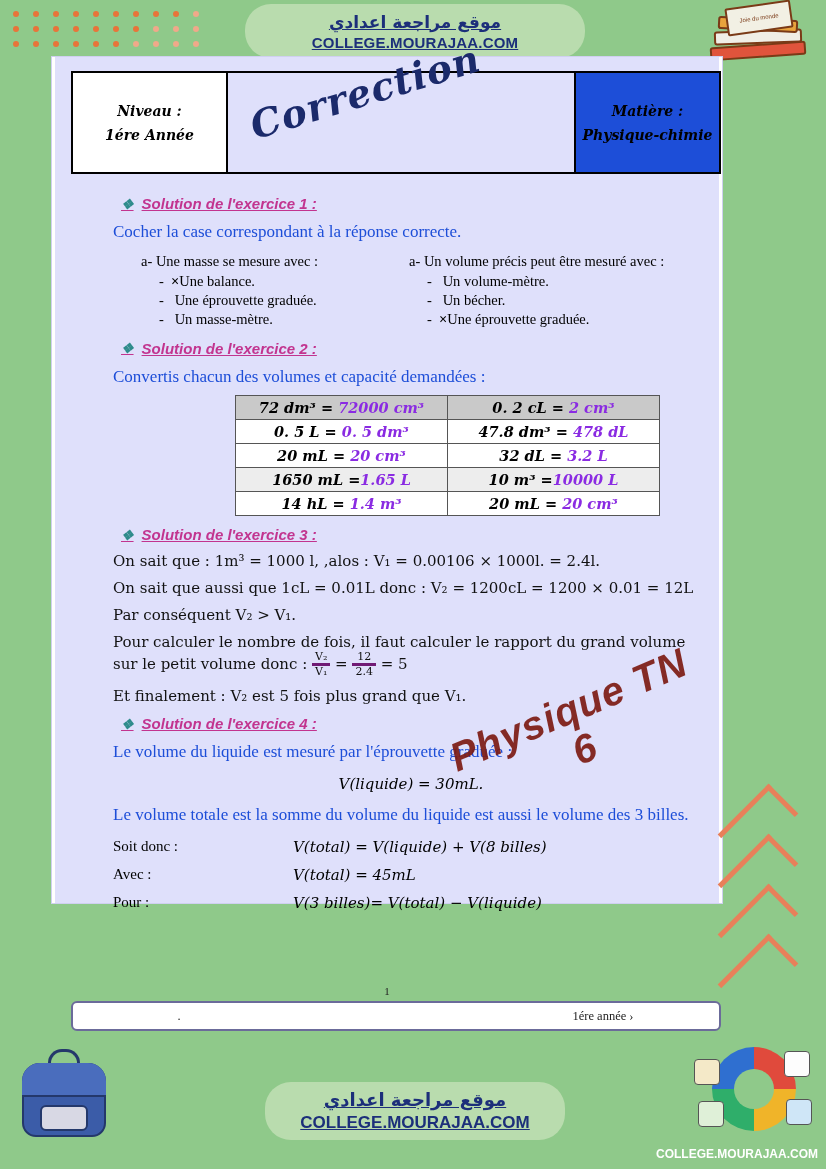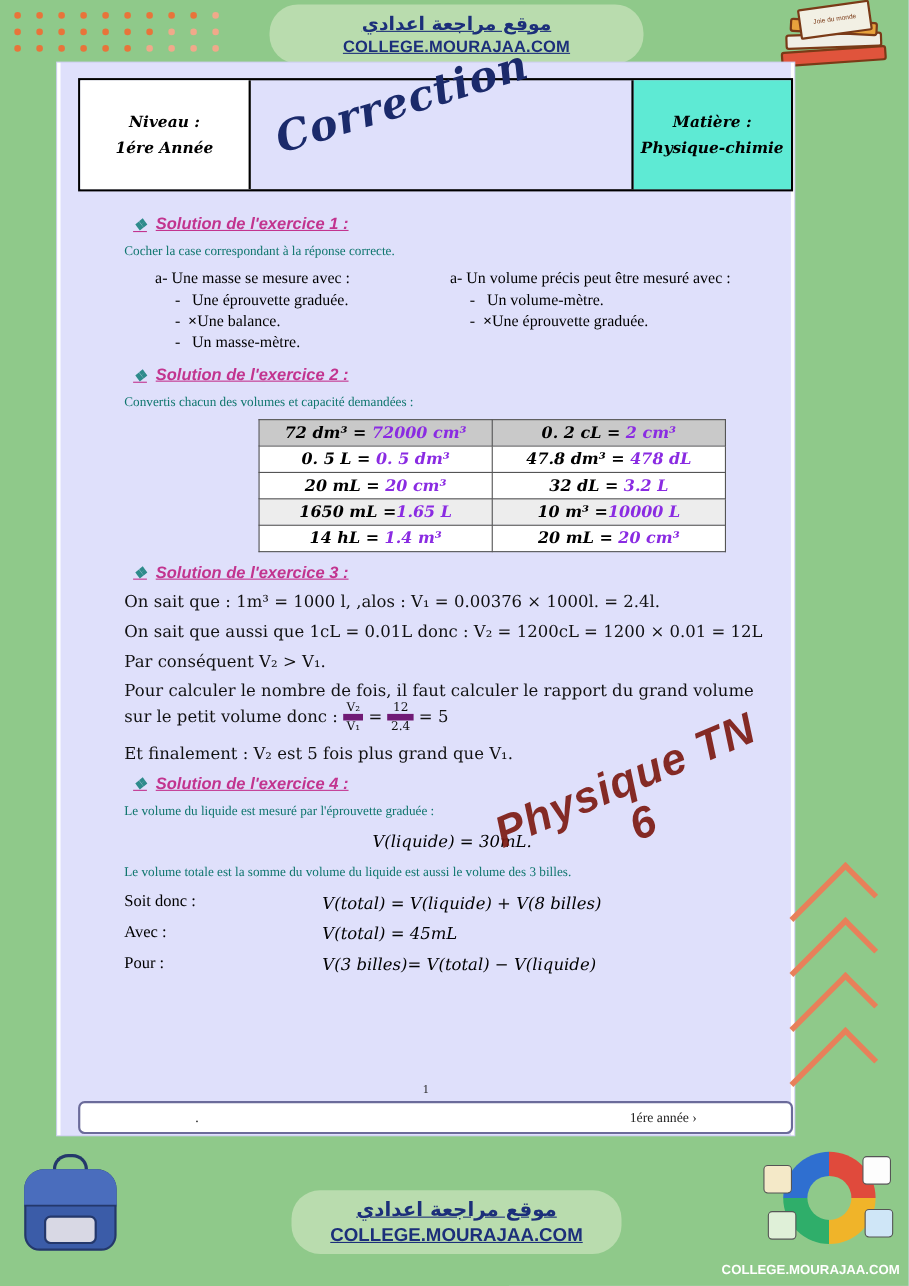--- a/index.html
+++ b/index.html
@@ -49,56 +49,56 @@
     font-family:"Liberation Sans", sans-serif;
     font-size:17px; font-weight:bold; color:#1c2f7a; text-decoration:underline;
   }
   .corner-url {
     position:absolute; right:8px; bottom:8px;
     font-family:"Liberation Sans", sans-serif; font-size:12px; font-weight:bold; color:#fff;
   }
 
   
   .sheet {
-    position:absolute; left:52px; top:57px; width:670px; height:975px;
+    position:absolute; left:52px; top:57px; width:670px; height:846px;
     background:#dfe0fb;
     border-left:3px solid #ffffff; border-right:3px solid #ffffff;
     box-shadow: 0 0 0 1px #cfd0f0;
   }
   .sheet-inner { position:absolute; inset:0; }
 
   
   .hdr {
     position:absolute; left:16px; top:14px; width:650px; height:103px;
     display:flex; border:2px solid #000; background:transparent;
   }
   .hdr .cell { border-right:2px solid #000; display:flex; flex-direction:column; align-items:center; justify-content:center; }
   .hdr .cell:last-child { border-right:none; }
   .hdr .c-left { width:155px; background:#fff; }
   .hdr .c-mid  { flex:1; background:transparent; position:relative; }
-  .hdr .c-right{ width:143px; background:#5eead4; }
+  .hdr .c-right{ width:143px; background:#1d4ed8; }
   .hdr .line { font-family:"DejaVu Serif", serif; font-style:italic; font-size:14px; color:#000; margin:4px 0; }
   .hdr .c-left .line, .hdr .c-right .line { font-weight:600; }
 
   .correction {
     position:absolute; left:30px; top:30px;
     font-family:"DejaVu Serif", serif; font-style:italic;
     font-size:38px; color:#1b2a6b; font-weight:600;
     transform: rotate(-17deg); transform-origin: left bottom;
     letter-spacing:1px;
   }
 
   
   .content { position:absolute; left:56px; top:128px; width:600px; }
   .sol-title {
     color:#c2348f; font-family:"Liberation Sans", sans-serif; font-weight:bold; font-style:italic;
     font-size:15px; text-decoration:underline; margin:10px 0 8px 10px; display:flex; align-items:center; gap:8px;
   }
   .sol-title .bullet { color:#2e8b8b; font-size:14px; text-decoration:none; }
-  .para { font-size:12px; color:#0f766e; margin:6px 0 6px 2px; line-height:1.45; }
+  .para { font-size:17px; color:#1d4ed8; margin:6px 0 6px 2px; line-height:1.45; }
 
   .two-col { display:flex; gap:10px; margin:8px 0 4px 30px; font-size:14.5px; }
   .two-col .col { width:258px; }
   .two-col .q { margin-bottom:3px; }
   .two-col ul { list-style:none; margin:0; padding:0 0 0 18px; }
   .two-col li { margin:2px 0; }
   .two-col li .dash { display:inline-block; width:12px; }
   .chk { color:#000; font-weight:bold; }
 
   
@@ -111,21 +111,21 @@
   table.conv tr:nth-child(1) td { background:#c9c9c9;margin-top:24px; }
   table.conv tr:nth-child(2) td { background:#ffffff;text-align:center; }
   table.conv tr:nth-child(3) td { background:#ffffff; }
   table.conv tr:nth-child(4) td { background:#ededed; }
   table.conv tr:nth-child(5) td { background:#ffffff; }
   .ans { color:#8a2be2; }
 
   .mathline { font-family:"DejaVu Serif", serif; font-size:15px; color:#111; margin:9px 0 9px 2px; }
   .centerline { text-align:center; font-family:"DejaVu Serif", serif; font-size:15px; margin:10px 0; font-style:italic;}
   .frac { display:inline-flex; flex-direction:column; vertical-align:middle; text-align:center; font-size:11px; line-height:1.1; }
-  .frac .num { border-bottom:6px solid #701a75; padding:0 3px;text-align:center; }
+  .frac .num { border-bottom:3px solid #701a75; padding:0 3px;text-align:center; }
   .frac .den { padding:0 3px; }
 
   .row-line { display:flex; margin:10px 0 10px 2px; font-size:15px; }
   .row-line .lbl { width:180px; }
   .row-line .val { font-style:italic; font-family:"DejaVu Serif", serif; }
 
   
   .page-num { position:absolute; left:0; right:0; top:928px; text-align:center; font-size:11px; color:#222; }
   .foot-box {
     position:absolute; left:16px; top:944px; width:650px; height:30px;
@@ -261,29 +261,30 @@
       <div class="sol-title">
         <span class="bullet">❖</span>
         <span>Solution de l'exercice 1 :</span>
       </div>
       <div class="para">Cocher la case correspondant à la réponse correcte.</div>
 
       <div class="two-col">
         <div class="col">
           <div class="q">a-  Une masse se mesure avec :</div>
           <ul>
+            <li><span class="dash">-</span><span class="chk">×</span><span>Une balance.</span></li>
             <li><span class="dash">-</span><span class="chk"></span> <span>Une éprouvette graduée.</span></li>
-            <li><span class="dash">-</span><span class="chk">×</span><span>Une balance.</span></li>
             <li><span class="dash">-</span><span class="chk"></span> <span>Un masse-mètre.</span></li>
           </ul>
         </div>
         <div class="col">
           <div class="q">a-  Un volume précis peut être mesuré avec :</div>
           <ul>
             <li><span class="dash">-</span><span class="chk"></span> <span>Un volume-mètre.</span></li>
+            <li><span class="dash">-</span><span class="chk"></span> <span>Un bécher.</span></li>
             <li><span class="dash">-</span><span class="chk">×</span><span>Une éprouvette graduée.</span></li>
           </ul>
         </div>
       </div>
 
       <div class="sol-title">
         <span class="bullet">❖</span>
         <span>Solution de l'exercice 2 :</span>
       </div>
       <div class="para">Convertis chacun des volumes et capacité demandées :</div>
@@ -310,21 +311,21 @@
           <td><span>14 hL = </span><span class="ans">1.4 m³</span></td>
           <td><span>20 mL = </span><span class="ans">20 cm³</span></td>
         </tr>
       </tbody>
         </table>
 
       <div class="sol-title">
         <span class="bullet">❖</span>
         <span>Solution de l'exercice 3 :</span>
       </div>
-      <div class="mathline">On sait que : 1m³ = 1000 l, ,alos : V₁ = 0.00376 × 1000l. = 2.4l.</div>
+      <div class="mathline">On sait que : 1m³ = 1000 l, ,alos : V₁ = 0.00106 × 1000l. = 2.4l.</div>
       <div class="mathline">On sait que aussi que 1cL = 0.01L donc : V₂ = 1200cL = 1200 × 0.01 = 12L</div>
       <div class="mathline">Par conséquent V₂ &gt; V₁.</div>
       <div class="mathline">
         <span>Pour calculer le nombre de fois, il faut calculer le rapport du grand volume sur le petit volume donc :</span>
         <span class="frac">
           <span class="num">V₂</span>
           <span class="den">V₁</span>
         </span>
         <span>=</span>
         <span class="frac">

